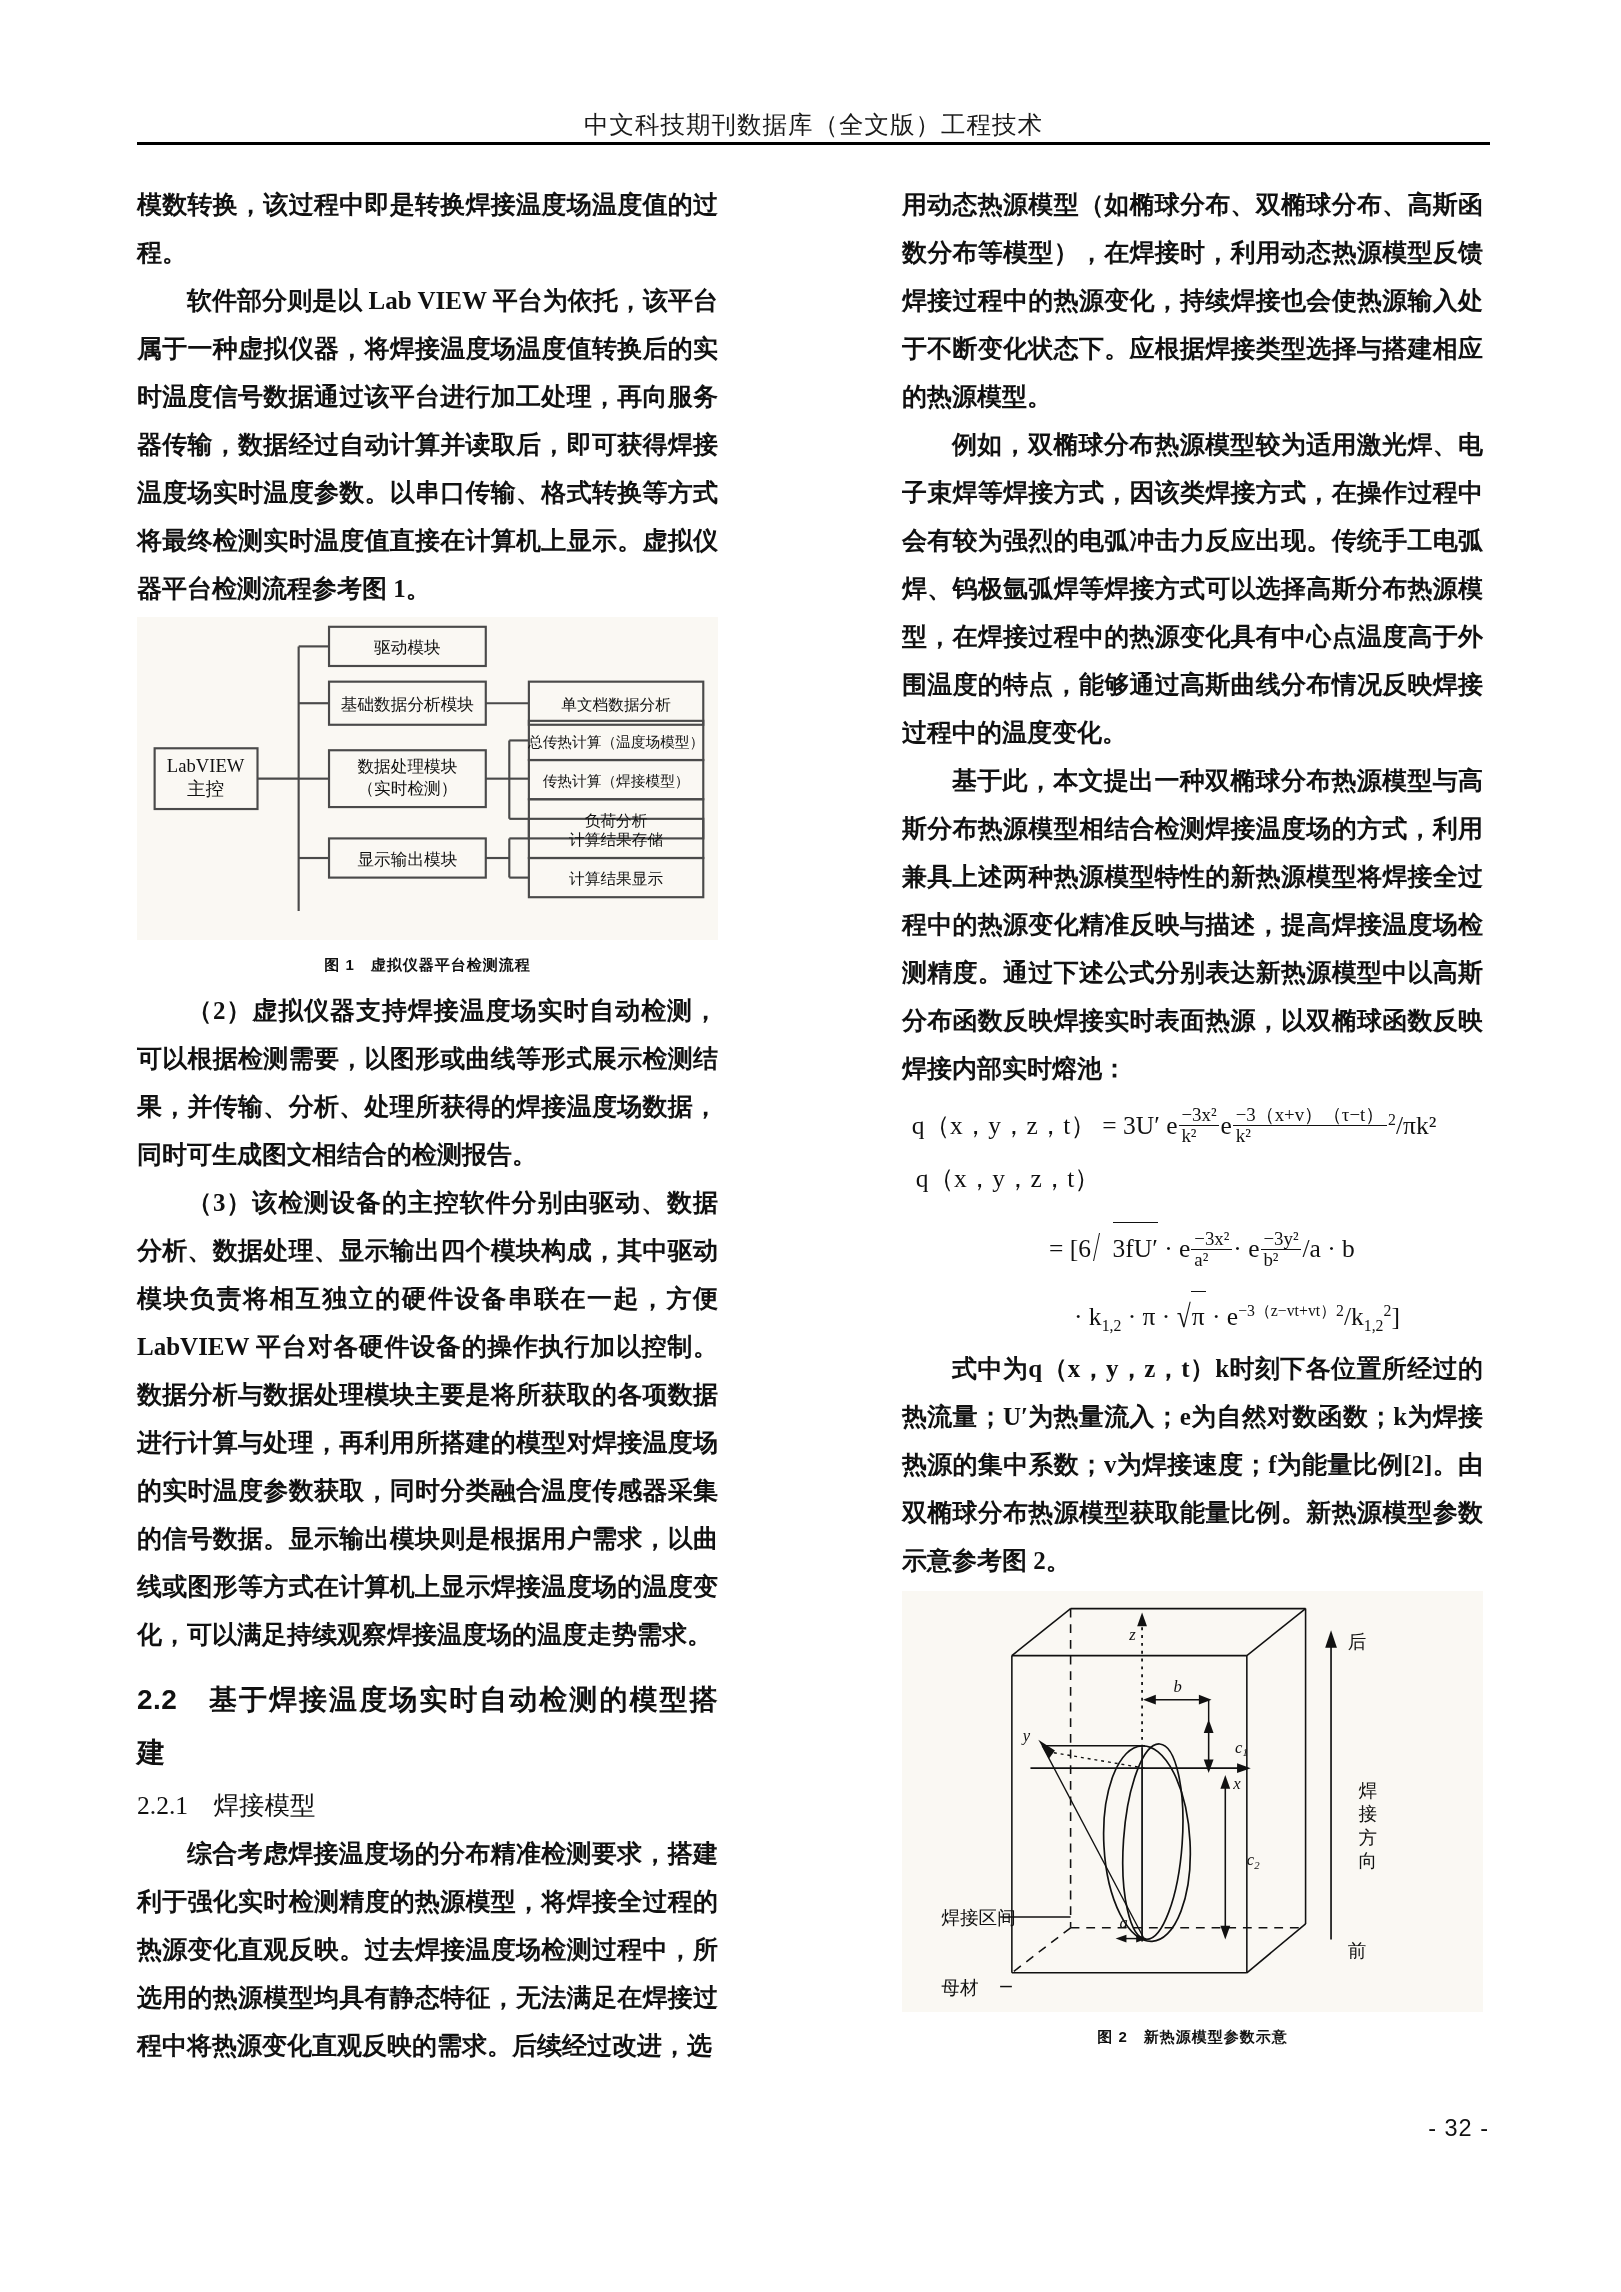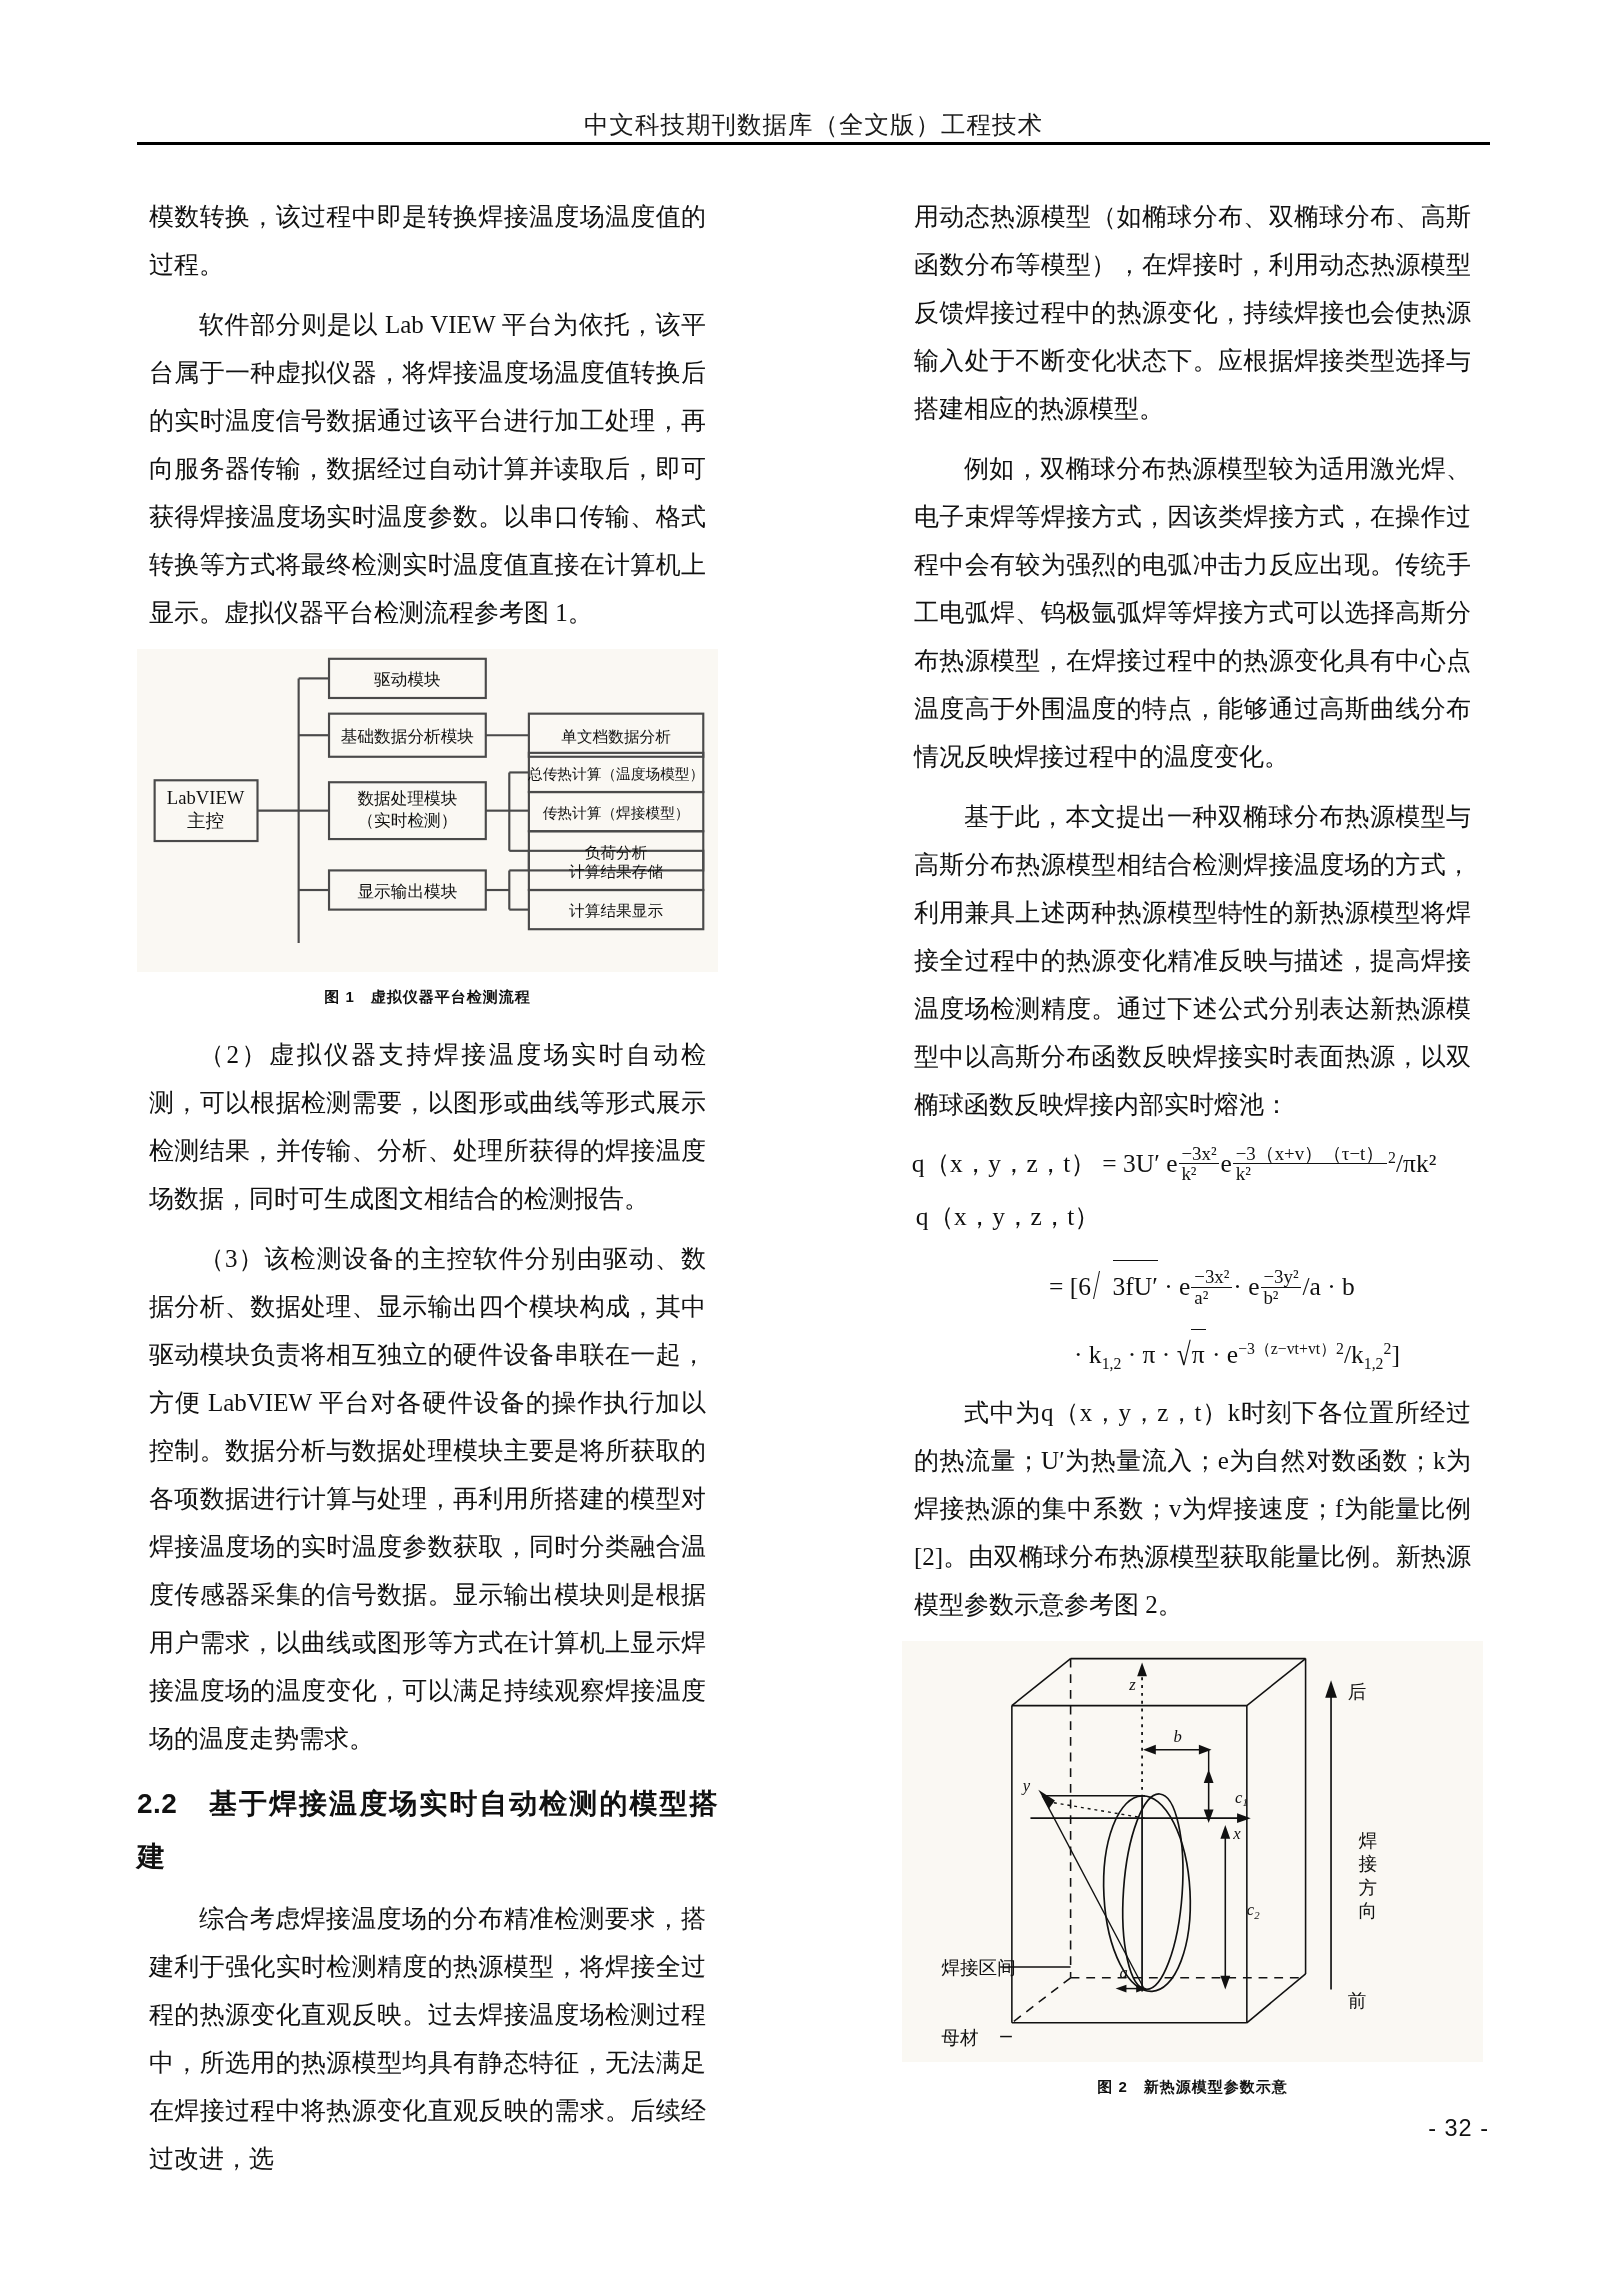--- a/index.html
+++ b/index.html
@@ -34,21 +34,21 @@
     width:581px;
     top:181px;
     font-size:25px;
     line-height:48px;
     text-align:justify;
     text-justify:inter-ideograph;
     color:#111;
   }
   .col-left{left:137px;}
   .col-right{left:902px;}
-  p{margin:12px;}
+  p{margin:0;font-weight:bold;}
   .ind{text-indent:2em;}
   .noind{text-indent:0;}
 
   h2.sec{
     font-family:"Liberation Sans","DejaVu Sans",sans-serif;
     font-weight:bold;
     font-size:28px;
     line-height:53px;
     margin:13.7px 0 2px 0;
     letter-spacing:0.5px;
@@ -218,20 +218,21 @@
           <text x="489" y="273" font-size="16">计算结果显示</text>
         </g>
       </svg>
     </div>
     <div class="fig-cap">图 1　虚拟仪器平台检测流程</div>
 
     <p class="ind">（2）虚拟仪器支持焊接温度场实时自动检测，可以根据检测需要，以图形或曲线等形式展示检测结果，并传输、分析、处理所获得的焊接温度场数据，同时可生成图文相结合的检测报告。</p>
     <p class="ind">（3）该检测设备的主控软件分别由驱动、数据分析、数据处理、显示输出四个模块构成，其中驱动模块负责将相互独立的硬件设备串联在一起，方便 LabVIEW 平台对各硬件设备的操作执行加以控制。数据分析与数据处理模块主要是将所获取的各项数据进行计算与处理，再利用所搭建的模型对焊接温度场的实时温度参数获取，同时分类融合温度传感器采集的信号数据。显示输出模块则是根据用户需求，以曲线或图形等方式在计算机上显示焊接温度场的温度变化，可以满足持续观察焊接温度场的温度走势需求。</p>
 
     <h2 class="sec">2.2　基于焊接温度场实时自动检测的模型搭建</h2>
+    <h3 class="subsec">2.2.1　焊接模型</h3>
 
     <p class="ind">综合考虑焊接温度场的分布精准检测要求，搭建利于强化实时检测精度的热源模型，将焊接全过程的热源变化直观反映。过去焊接温度场检测过程中，所选用的热源模型均具有静态特征，无法满足在焊接过程中将热源变化直观反映的需求。后续经过改进，选</p>
   </div>
 
   <div class="col col-right">
 
     <p class="noind">用动态热源模型（如椭球分布、双椭球分布、高斯函数分布等模型），在焊接时，利用动态热源模型反馈焊接过程中的热源变化，持续焊接也会使热源输入处于不断变化状态下。应根据焊接类型选择与搭建相应的热源模型。</p>
     <p class="ind">例如，双椭球分布热源模型较为适用激光焊、电子束焊等焊接方式，因该类焊接方式，在操作过程中会有较为强烈的电弧冲击力反应出现。传统手工电弧焊、钨极氩弧焊等焊接方式可以选择高斯分布热源模型，在焊接过程中的热源变化具有中心点温度高于外围温度的特点，能够通过高斯曲线分布情况反映焊接过程中的温度变化。</p>
     <p class="ind">基于此，本文提出一种双椭球分布热源模型与高斯分布热源模型相结合检测焊接温度场的方式，利用兼具上述两种热源模型特性的新热源模型将焊接全过程中的热源变化精准反映与描述，提高焊接温度场检测精度。通过下述公式分别表达新热源模型中以高斯分布函数反映焊接实时表面热源，以双椭球函数反映焊接内部实时熔池：</p>
 

